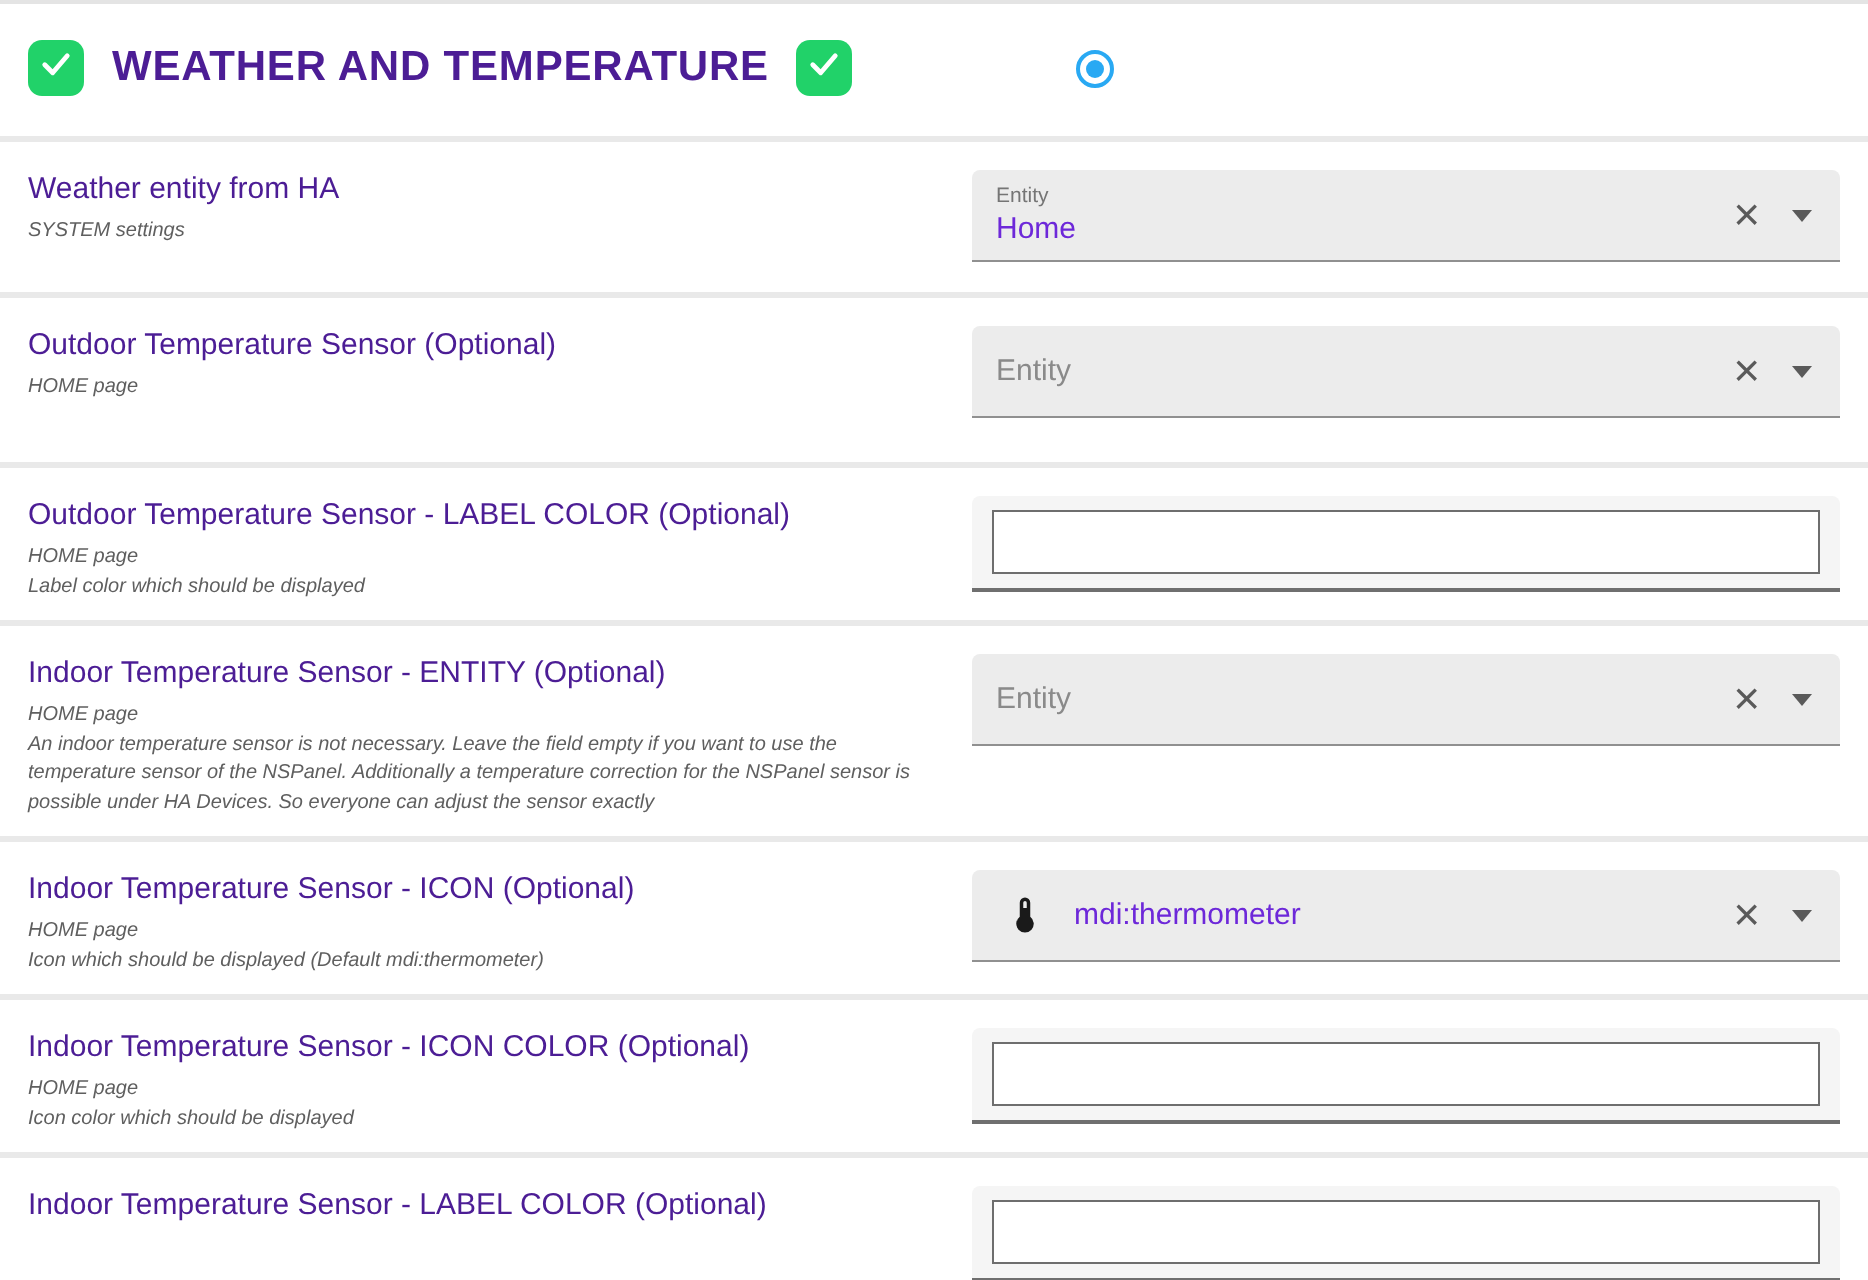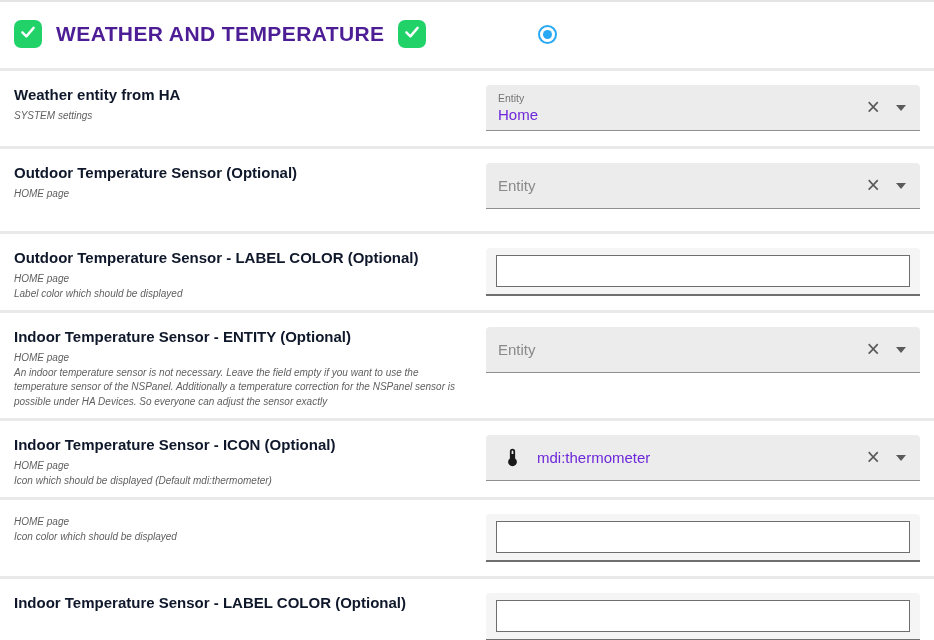--- a/index.html
+++ b/index.html
@@ -55,23 +55,22 @@
   .row-1 { min-height: 78px; }
   .row-2 { min-height: 85px; }
   .row-3 { min-height: 72px; }
   .row-4 { min-height: 93px; }
   .row-5 { min-height: 76px; }
   .row-6 { min-height: 79px; }
   .row-7 { min-height: 72px; }
   .row-left { width: 453px; padding-top: 5px; }
   .row-title {
     font-size: 15px;
-    color: #0f172a;
+    color: #4c1d95;
     margin-bottom: 6px;
-    font-weight: bold;
   }
   .row-sub, .row-desc {
     font-style: italic;
     font-size: 10px;
     color: #5f5f5f;
     line-height: 14.5px;
   }
   .row-right { width: 434px; padding-top: 4px; }
   
   .select {
@@ -232,20 +231,21 @@
       <div class="sel-icons">
         <span class="x-icon">×</span>
         <span class="caret"></span>
       </div>
     </div>
   </div>
 </section>
 
 <section class="row row-6">
   <div class="row-left">
+    <div class="row-title">Indoor Temperature Sensor - ICON COLOR (Optional)</div>
     <div class="row-sub">HOME page</div>
     <div class="row-desc">Icon color which should be displayed</div>
   </div>
   <div class="row-right">
     <div class="text-field">
       <input type="text" value="" style="">
     </div>
   </div>
 </section>
 

